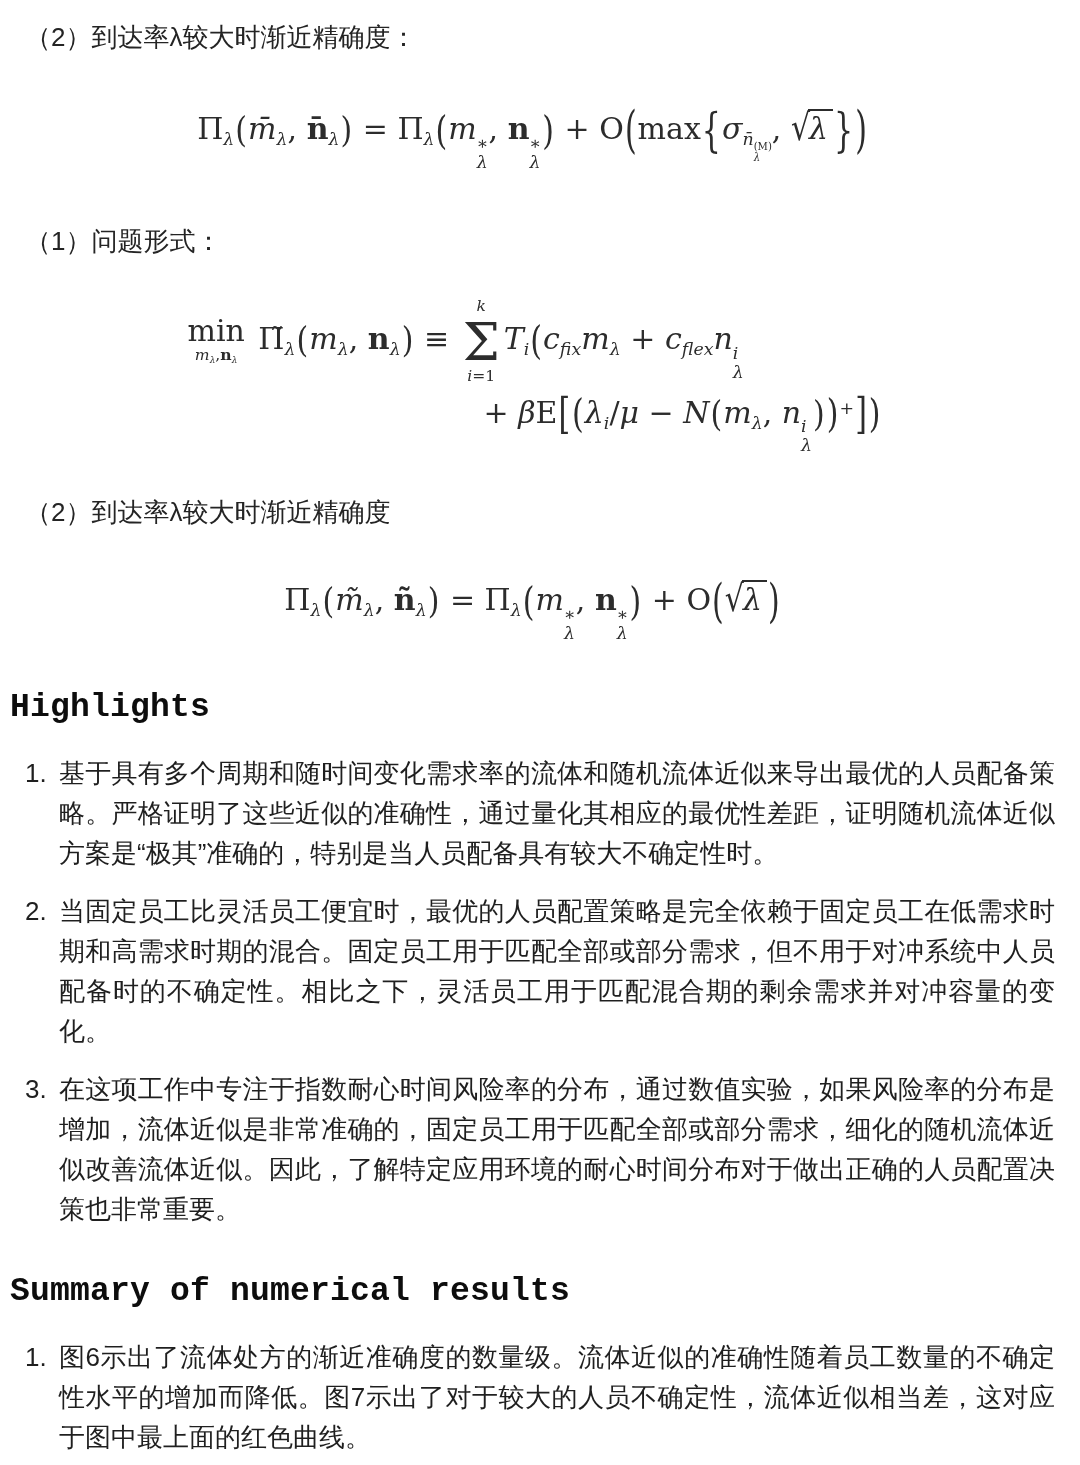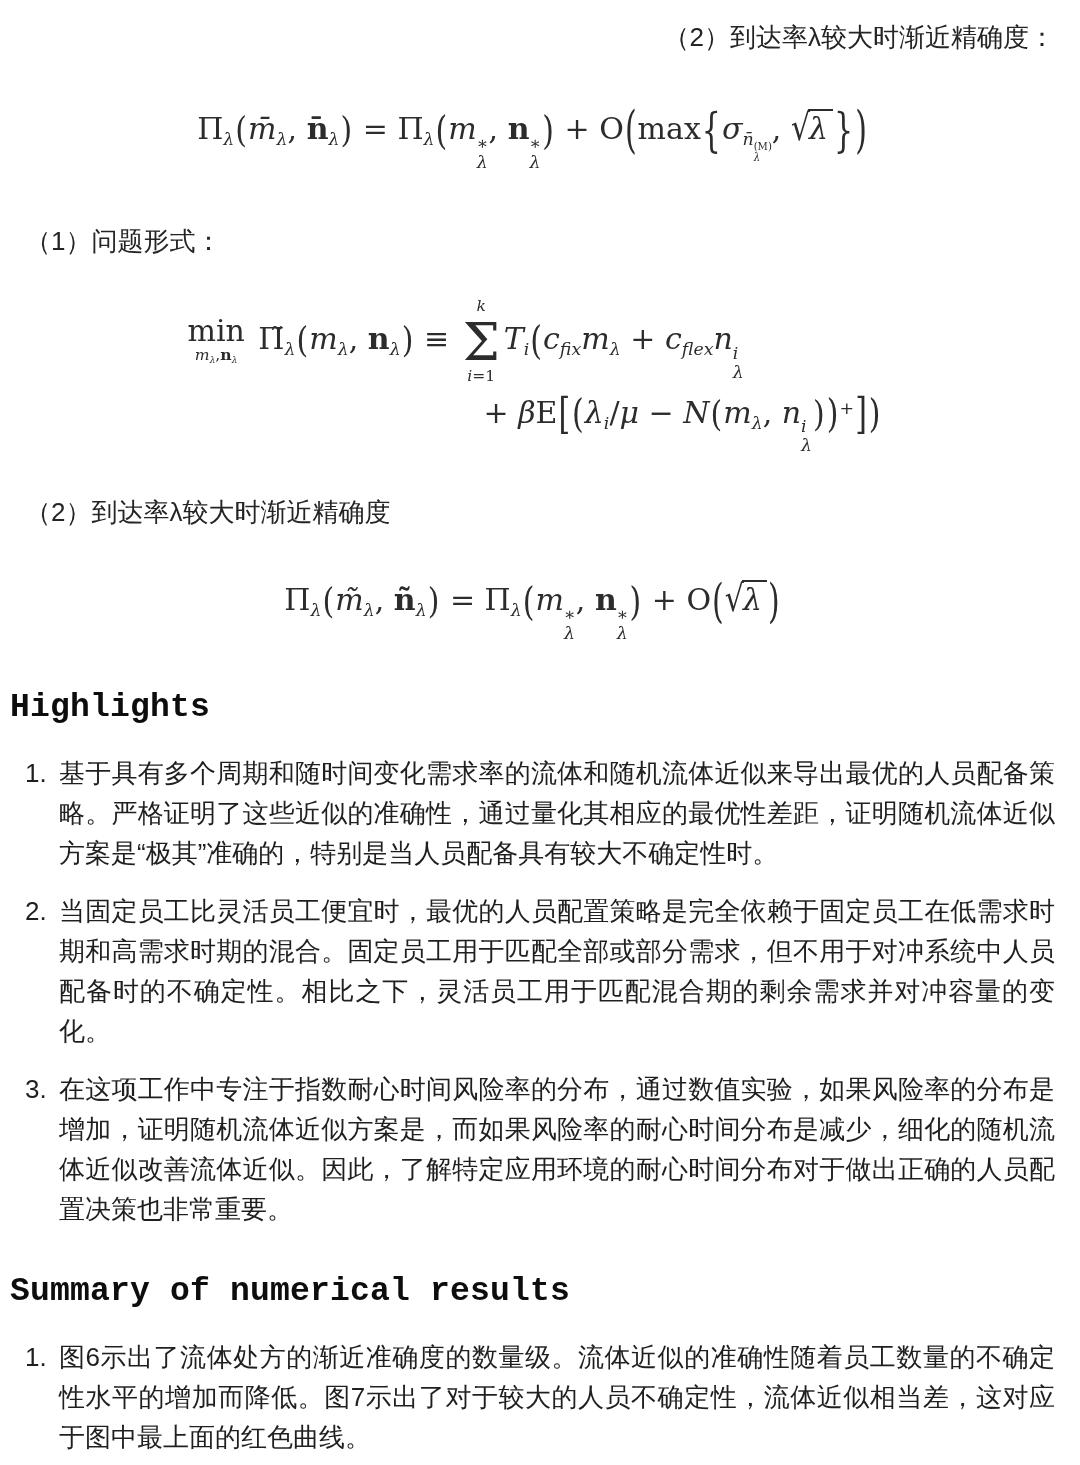--- a/index.html
+++ b/index.html
@@ -6,21 +6,21 @@
   .page{
     width:1080px; min-height:1465px; background:#ffffff; box-sizing:border-box;
     padding:14px 25px 24px 10px;
     font-family:"Liberation Sans","DejaVu Sans",sans-serif;
     color:#1f1f1f;
   }
   .label{
     font-size:26px; line-height:1.5; color:#242424; margin:0 0 0 15px;
     font-weight:400;
   }
-  .lbl-2a{margin-top:4px;text-align:right;}
+  .lbl-2a{margin-top:4px;}
   .lbl-3{margin-top:52px;}
   .lbl-31{}
   .lbl-2b{margin-top:16px;}
   
   .formula{
     font-family:"DejaVu Serif","Liberation Serif",serif;
     font-size:30px; color:#2c2c2c; text-align:center; line-height:1.1;
   }
   .f1{margin:52px 0 50px 0;}
   .f2{margin:36px 0 38px 0;}
@@ -125,21 +125,21 @@
     <span class="txt">基于具有多个周期和随时间变化需求率的流体和随机流体近似来导出最优的人员配备策略。严格证明了这些近似的准确性，通过量化其相应的最优性差距，证明随机流体近似方案是“极其”准确的，特别是当人员配备具有较大不确定性时。</span>
   </div>
 
   <div class="li">
     <span class="num">2.</span>
     <span class="txt">当固定员工比灵活员工便宜时，最优的人员配置策略是完全依赖于固定员工在低需求时期和高需求时期的混合。固定员工用于匹配全部或部分需求，但不用于对冲系统中人员配备时的不确定性。相比之下，灵活员工用于匹配混合期的剩余需求并对冲容量的变化。</span>
   </div>
 
   <div class="li">
     <span class="num">3.</span>
-    <span class="txt">在这项工作中专注于指数耐心时间风险率的分布，通过数值实验，如果风险率的分布是增加，证明随机流体近似方案是，而如果风险率的耐心时间分布是减少，细化的随机流体近似改善流体近似。因此，了解特定应用环境的耐心时间分布对于做出正确的人员配置决策也非常重要。</span>
+    <span class="txt">在这项工作中专注于指数耐心时间风险率的分布，通过数值实验，如果风险率的分布是增加，流体近似是非常准确的，固定员工用于匹配全部或部分需求，细化的随机流体近似改善流体近似。因此，了解特定应用环境的耐心时间分布对于做出正确的人员配置决策也非常重要。</span>
   </div>
 </div>
 
   <h1 class="h1-summary">Summary of numerical results</h1>
 
   <div class="olist">
   <div class="li">
     <span class="num">1.</span>
     <span class="txt">图6示出了流体处方的渐近准确度的数量级。流体近似的准确性随着员工数量的不确定性水平的增加而降低。图7示出了对于较大的人员不确定性，流体近似相当差，这对应于图中最上面的红色曲线。</span>
   </div>

